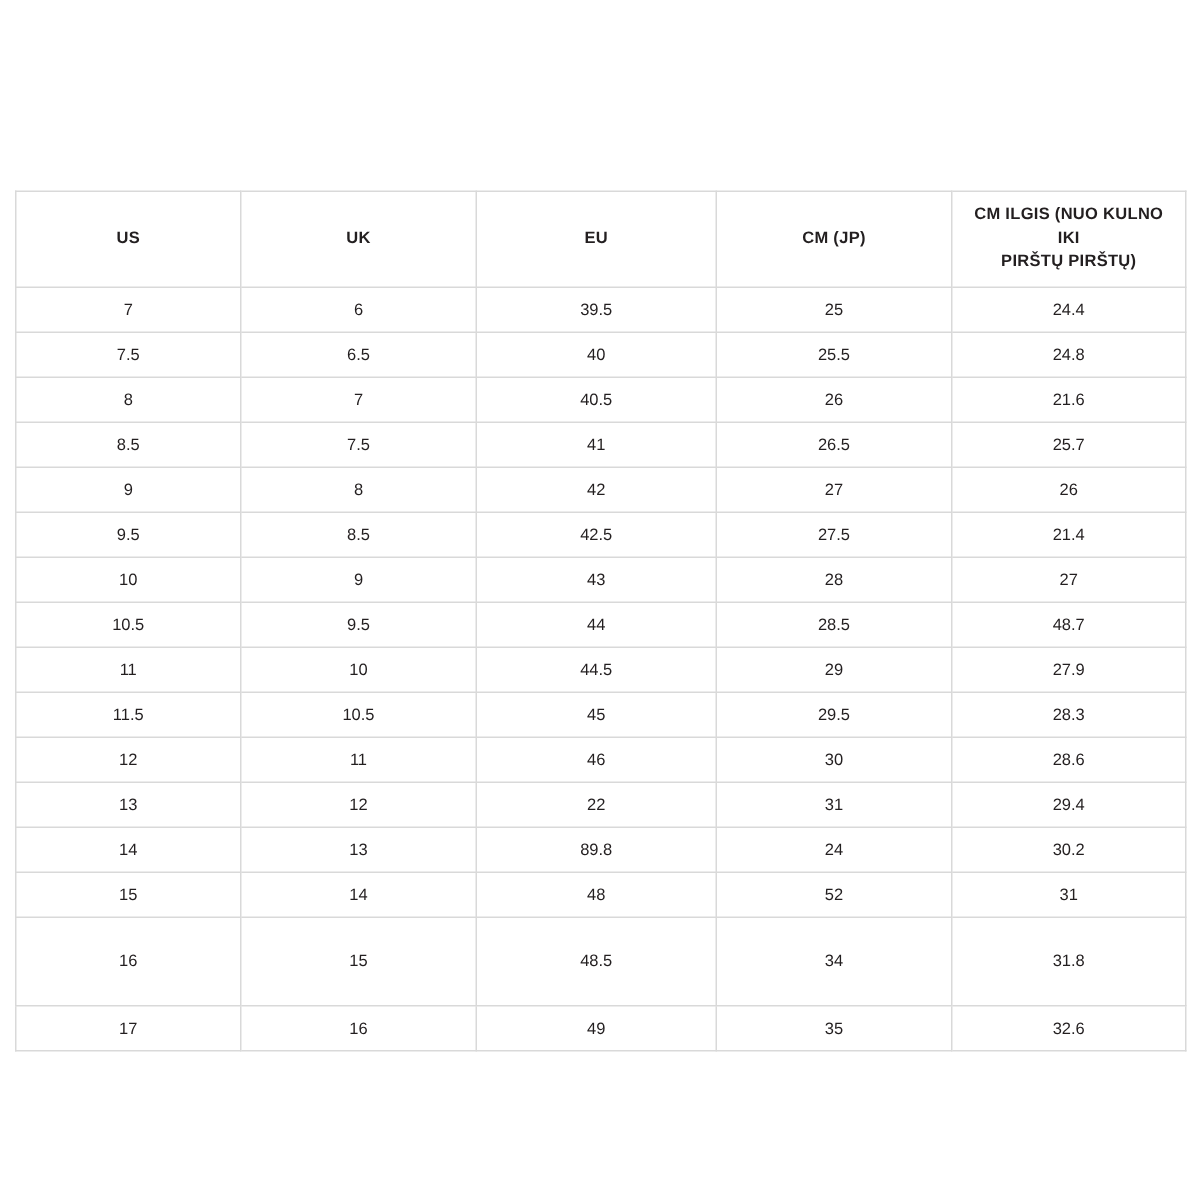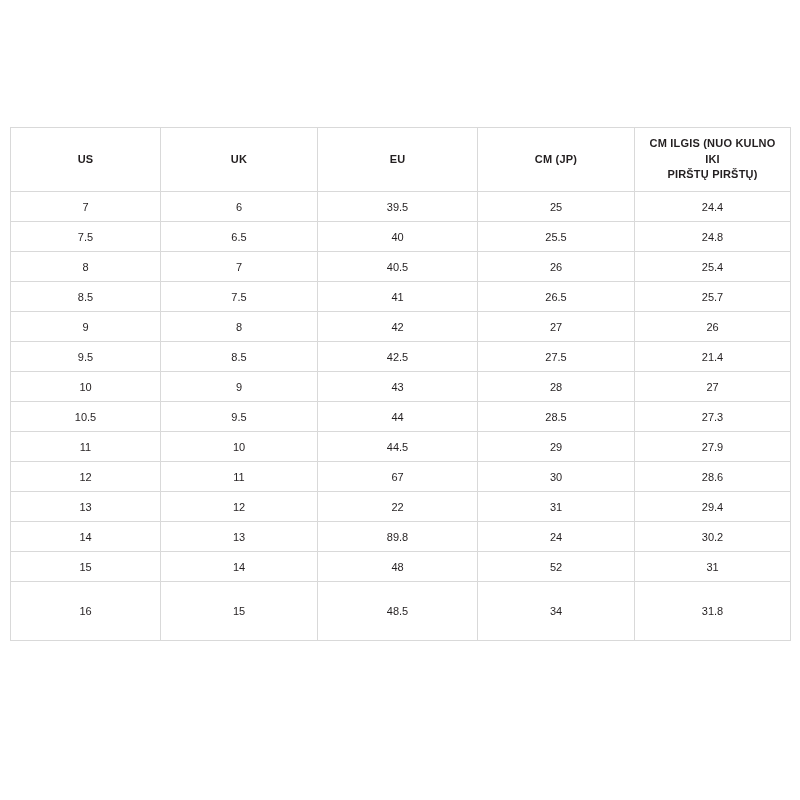--- a/index.html
+++ b/index.html
@@ -105,21 +105,21 @@
         <td>6.5</td>
         <td>40</td>
         <td>25.5</td>
         <td>24.8</td>
       </tr>
       <tr>
         <td>8</td>
         <td>7</td>
         <td>40.5</td>
         <td>26</td>
-        <td>25.4</td>
+        <td>21.6</td>
       </tr>
       <tr>
         <td>8.5</td>
         <td>7.5</td>
         <td>41</td>
         <td>26.5</td>
         <td>25.7</td>
       </tr>
       <tr>
         <td>9</td>
@@ -140,33 +140,40 @@
         <td>9</td>
         <td>43</td>
         <td>28</td>
         <td>27</td>
       </tr>
       <tr>
         <td>10.5</td>
         <td>9.5</td>
         <td>44</td>
         <td>28.5</td>
-        <td>27.3</td>
+        <td>48.7</td>
       </tr>
       <tr>
         <td>11</td>
         <td>10</td>
         <td>44.5</td>
         <td>29</td>
         <td>27.9</td>
       </tr>
       <tr>
+        <td>11.5</td>
+        <td>10.5</td>
+        <td>45</td>
+        <td>29.5</td>
+        <td>28.3</td>
+      </tr>
+      <tr>
         <td>12</td>
         <td>11</td>
-        <td>67</td>
+        <td>46</td>
         <td>30</td>
         <td>28.6</td>
       </tr>
       <tr>
         <td>13</td>
         <td>12</td>
         <td>22</td>
         <td>31</td>
         <td>29.4</td>
       </tr>
@@ -184,15 +191,22 @@
         <td>52</td>
         <td>31</td>
       </tr>
       <tr class="tall">
         <td>16</td>
         <td>15</td>
         <td>48.5</td>
         <td class="align-top-cell">34</td>
         <td>31.8</td>
       </tr>
+      <tr>
+        <td>17</td>
+        <td>16</td>
+        <td>49</td>
+        <td>35</td>
+        <td>32.6</td>
+      </tr>
     </tbody>
   </table>
 </div>
 
 </body></html>

